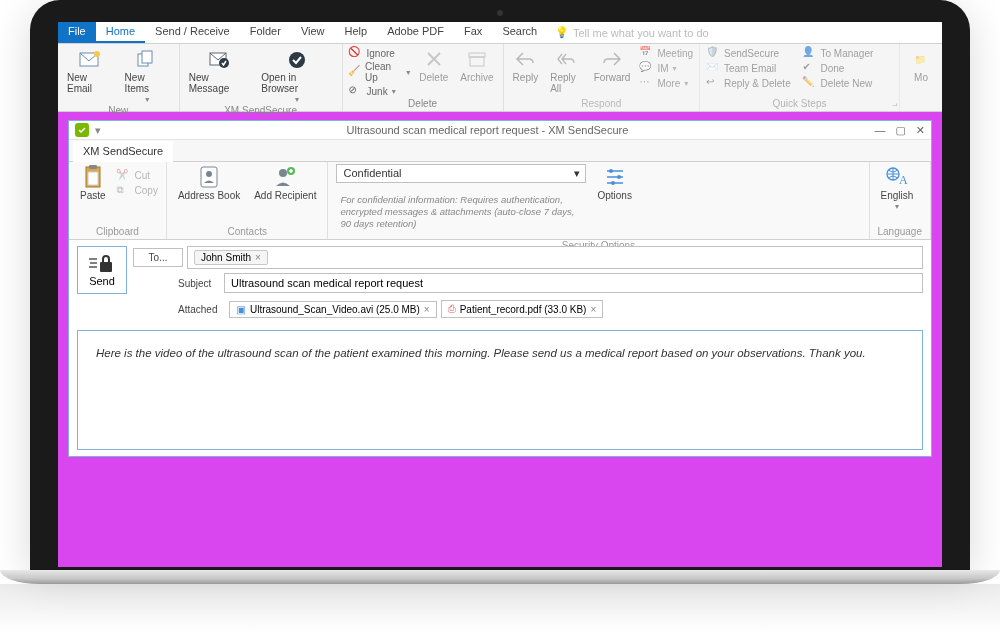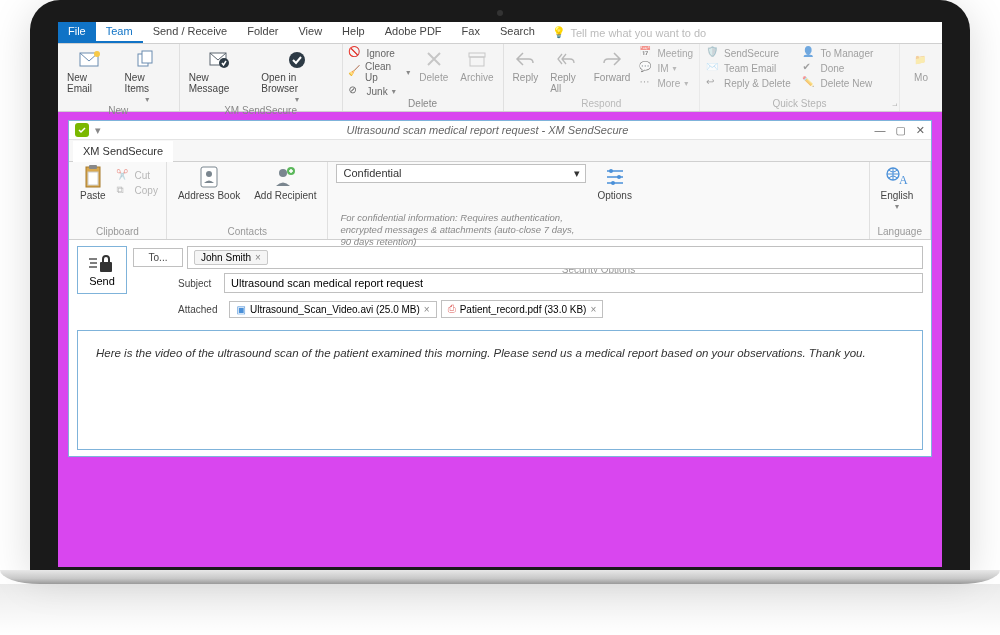--- a/index.html
+++ b/index.html
@@ -42,21 +42,21 @@
 .small-item .ico { width: 14px; height: 14px; }
 .dialog-launcher { position: relative; }
 .dialog-launcher::after { content: '⌐'; transform: rotate(180deg); display: inline-block; position: absolute; right: 2px; bottom: 0; color: #888; font-size: 9px; }
 
 
 .compose {
   margin: 8px 10px; border: 1px solid #7fb3da; background: #fff;
 }
 .compose-titlebar { display: flex; align-items: center; background: #fff; padding: 2px 6px; border-bottom: 1px solid #e4e4e4; }
 .compose-titlebar .badge { width: 14px; height: 14px; border-radius: 3px; background: #7ab800; display: flex; align-items: center; justify-content: center; margin-right: 6px; }
-.compose-title { flex: 1; text-align: center; color: #666; font-size: 11px; font-style: italic; }
+.compose-title { flex: 1; text-align: center; color: #666; font-size: 11px; }
 .win-controls { display: flex; gap: 10px; color: #666; }
 
 .compose-tab { padding: 4px 10px; background: #fff; display: inline-block; border-bottom: 1px solid #fff; position: relative; top: 1px; color: #333; font-size: 11px; }
 .compose-tabs-row { border-bottom: 1px solid #d0d0d0; background: #f7f7f7; padding-left: 4px; }
 
 .cribbon { display: flex; border-bottom: 1px solid #d0d0d0; background: #f9f9f9; height: 78px; }
 .cgroup { border-right: 1px solid #e0e0e0; padding: 2px 8px; display: flex; flex-direction: column; justify-content: space-between; }
 .cgroup-content { display: flex; gap: 8px; align-items: center; }
 .cgroup-label { text-align: center; color: #999; font-size: 10px; }
 
@@ -84,21 +84,21 @@
 </style>
 </head>
 <body>
 
 <div class="laptop">
   <div class="camera"></div>
   <div class="screen">
 
     <div class="main-tabs">
       <div class="main-tab file">File</div>
-      <div class="main-tab active">Team</div>
+      <div class="main-tab active">Home</div>
       <div class="main-tab">Send / Receive</div>
       <div class="main-tab">Folder</div>
       <div class="main-tab">View</div>
       <div class="main-tab">Help</div>
       <div class="main-tab">Adobe PDF</div>
       <div class="main-tab">Fax</div>
       <div class="main-tab">Search</div>
       <div class="tell-me">
         <span>💡</span>
         <span>Tell me what you want to do</span>
@@ -354,28 +354,28 @@
                 </span>
               <span>Add Recipient</span>
             </div>
           </div>
           <div class="cgroup-label">Contacts</div>
         </div>
 
 
         <div class="cgroup" style="flex:1">
           <div class="cgroup-content" style="align-items:flex-start">
-            <div style="display:flex;flex-direction:column;gap:12px">
+            <div style="display:flex;flex-direction:column;gap:0">
               <div class="sec-box">
                 <div class="sec-title">
                     <span>Confidential</span>
                     <span>▾</span>
                   </div>
               </div>
-              <div class="sec-desc" style="width:250px;padding:16px 4px">For confidential information: Requires authentication, encrypted messages &amp; attachments (auto-close 7 days, 90 days retention)</div>
+              <div class="sec-desc" style="width:250px;padding:10px 4px">For confidential information: Requires authentication, encrypted messages &amp; attachments (auto-close 7 days, 90 days retention)</div>
             </div>
             <div class="big-btn">
               <span class="ico">
                   <svg width="22" height="22" viewBox="0 0 22 22">
                     <path d="M3 5 H19 M3 11 H19 M3 17 H19" stroke="#4a90d9" stroke-width="1.5"></path>
                     <circle cx="7" cy="5" r="2" fill="#4a90d9"></circle>
                     <circle cx="15" cy="11" r="2" fill="#4a90d9"></circle>
                     <circle cx="9" cy="17" r="2" fill="#4a90d9"></circle>
                   </svg>
                 </span>

